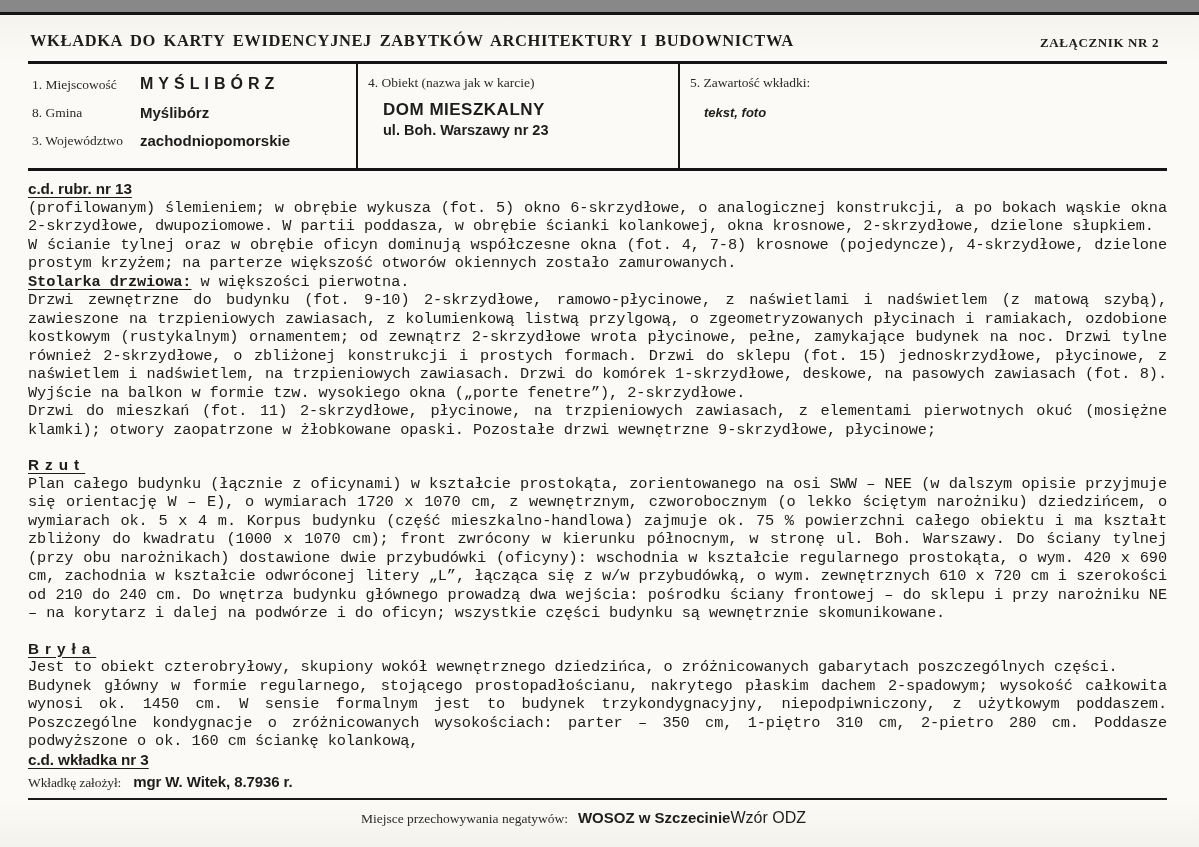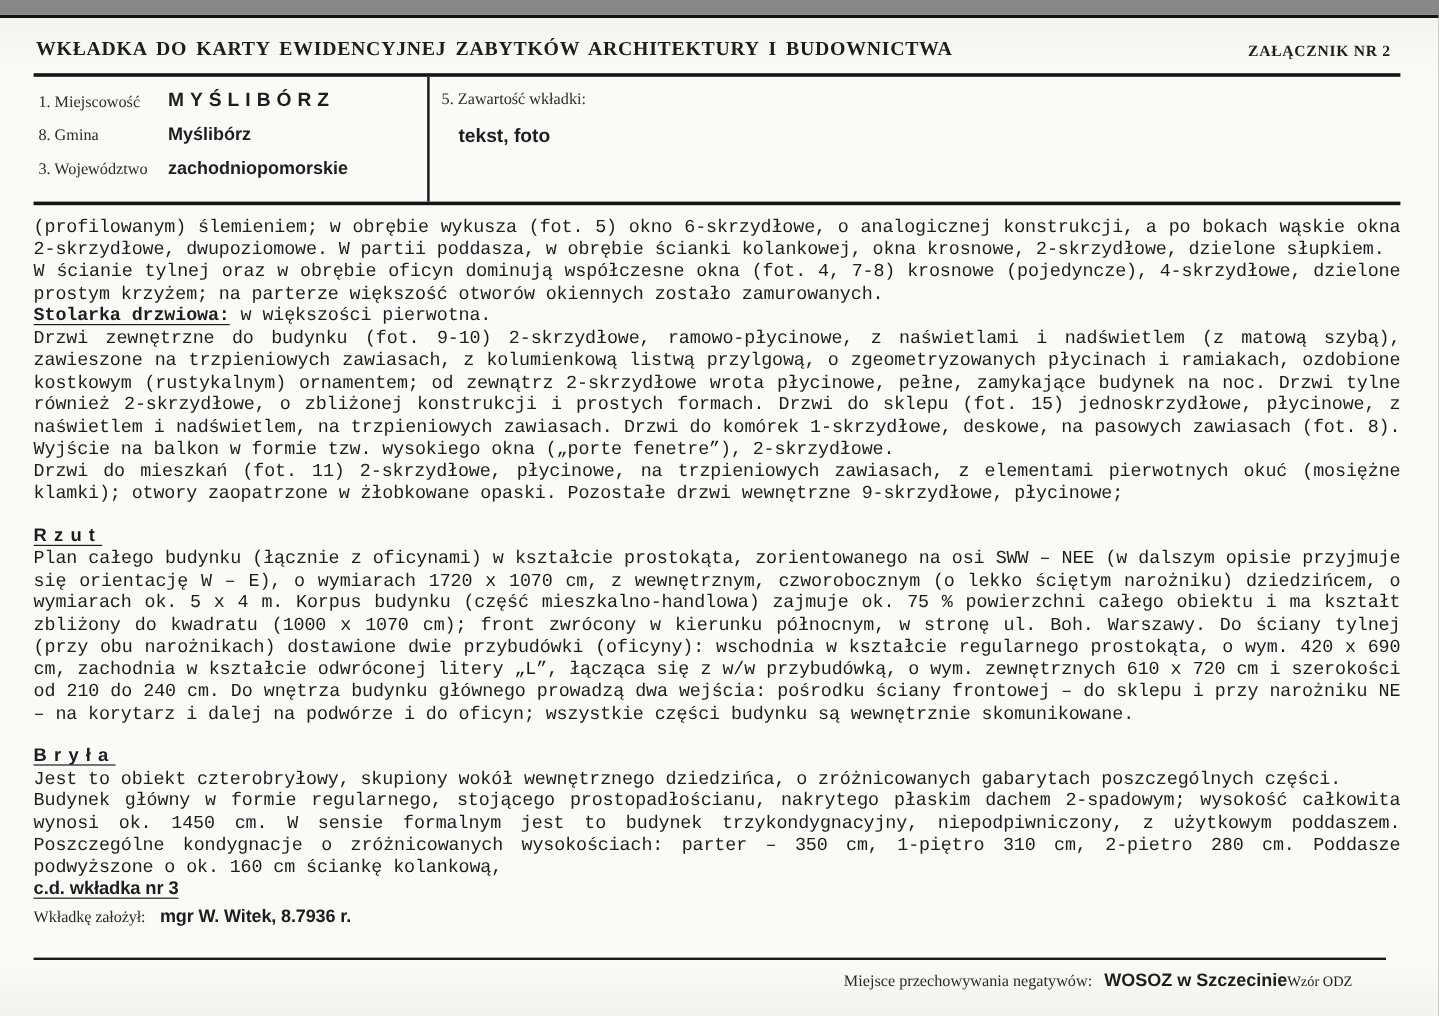--- a/index.html
+++ b/index.html
@@ -59,21 +59,21 @@
     font-family: "Liberation Serif", serif;
     font-size: 13.5px;
     color: #2a2a2a;
     flex: 0 0 auto;
   }
   .col-location .f-label { width: 108px; }
   .f-value { font-weight: bold; font-size: 15px; }
   .f-value.caps { font-size: 16px; letter-spacing: 5px; }
   .obj-name { font-weight: bold; font-size: 17px; letter-spacing: 0.5px; margin: 9px 0 0 15px; }
   .obj-addr { font-weight: bold; font-size: 14.5px; margin: 2px 0 0 15px; }
-  .cont-value { font-weight: bold; font-size: 16px; margin: 14px 0 0 14px; }
+  .cont-value { font-weight: bold; font-size: 13px; margin: 14px 0 0 14px; font-style: italic; }
 
   
   .doc-body {
     padding-top: 9px;
     font-size: 15.3px;
     line-height: 18.5px;
     text-align: justify;
     letter-spacing: -0.1px;
   }
   .doc-body p { margin: 0; font-family: Liberation Mono, monospace; }
@@ -90,33 +90,33 @@
     margin-top: 17px;
   }
   .founder-row { margin-top: 4px; }
   .founder-row .f-label { font-size: 13.5px; }
   .founder-value { font-weight: bold; font-size: 15px; margin-left: 12px; }
 
   
   .doc-footer {
     position: absolute;
     left: 28px;
-    right: 44px;
+    right: 32px;
     top: 786px;
     border-top: 2px solid #1a1a1a;
     padding-top: 9px;
     display: flex;
-    justify-content: flex-end;
+    justify-content: center;
     align-items: baseline;
   }
   .footer-left .f-label { font-size: 13.5px; }
   .footer-value { font-weight: bold; font-size: 15px; margin-left: 10px; }
   .footer-model {
-    font-family: Liberation Serif, serif;
-    font-size: 12px;
+    font-family: Liberation Sans, sans-serif;
+    font-size: 16px;
     padding-right: 28px;
   }
 </style>
 </head>
 <body>
 
 <div class="page">
   <div class="scan-edge top"></div>
 
   <div class="content">
@@ -135,28 +135,34 @@
         <div class="field">
           <span class="f-label">8. Gmina</span>
           <span class="f-value">Myślibórz</span>
         </div>
         <div class="field">
           <span class="f-label">3. Województwo</span>
           <span class="f-value">zachodniopomorskie</span>
         </div>
       </div>
 
+      <div class="form-col col-object">
+        <div class="f-label">4. Obiekt (nazwa jak w karcie)</div>
+        <div class="obj-name">DOM MIESZKALNY</div>
+        <div class="obj-addr">ul. Boh. Warszawy nr 23</div>
+      </div>
 
       <div class="form-col col-contents">
         <div class="f-label">5. Zawartość wkładki:</div>
         <div class="cont-value">tekst, foto</div>
       </div>
     </section>
 
     <main class="doc-body">
+      <div class="inline-heading">c.d. rubr. nr 13</div>
       <p>(profilowanym) ślemieniem; w obrębie wykusza (fot. 5) okno 6-skrzydłowe, o analogicznej konstrukcji, a po bokach wąskie okna 2-skrzydłowe, dwupoziomowe. W partii poddasza, w obrębie ścianki kolankowej, okna krosnowe, 2-skrzydłowe, dzielone słupkiem.</p>
       <p>W ścianie tylnej oraz w obrębie oficyn dominują współczesne okna (fot. 4, 7-8) krosnowe (pojedyncze), 4-skrzydłowe, dzielone prostym krzyżem; na parterze większość otworów okiennych zostało zamurowanych.</p>
       <p><span class="inline-heading">Stolarka drzwiowa:</span><span> w większości pierwotna.</span></p>
       <p>Drzwi zewnętrzne do budynku (fot. 9-10) 2-skrzydłowe, ramowo-płycinowe, z naświetlami i nadświetlem (z matową szybą), zawieszone na trzpieniowych zawiasach, z kolumienkową listwą przylgową, o zgeometryzowanych płycinach i ramiakach, ozdobione kostkowym (rustykalnym) ornamentem; od zewnątrz 2-skrzydłowe wrota płycinowe, pełne, zamykające budynek na noc. Drzwi tylne również 2-skrzydłowe, o zbliżonej konstrukcji i prostych formach. Drzwi do sklepu (fot. 15) jednoskrzydłowe, płycinowe, z naświetlem i nadświetlem, na trzpieniowych zawiasach. Drzwi do komórek 1-skrzydłowe, deskowe, na pasowych zawiasach (fot. 8). Wyjście na balkon w formie tzw. wysokiego okna („porte fenetre”), 2-skrzydłowe.</p>
       <p>Drzwi do mieszkań (fot. 11) 2-skrzydłowe, płycinowe, na trzpieniowych zawiasach, z elementami pierwotnych okuć (mosiężne klamki); otwory zaopatrzone w żłobkowane opaski. Pozostałe drzwi wewnętrzne 9-skrzydłowe, płycinowe;</p>
 
       <div class="section-heading">Rzut</div>
       <p>Plan całego budynku (łącznie z oficynami) w kształcie prostokąta, zorientowanego na osi SWW – NEE (w dalszym opisie przyjmuje się orientację W – E), o wymiarach 1720 x 1070 cm, z wewnętrznym, czworobocznym (o lekko ściętym narożniku) dziedzińcem, o wymiarach ok. 5 x 4 m. Korpus budynku (część mieszkalno-handlowa) zajmuje ok. 75 % powierzchni całego obiektu i ma kształt zbliżony do kwadratu (1000 x 1070 cm); front zwrócony w kierunku północnym, w stronę ul. Boh. Warszawy. Do ściany tylnej (przy obu narożnikach) dostawione dwie przybudówki (oficyny): wschodnia w kształcie regularnego prostokąta, o wym. 420 x 690 cm, zachodnia w kształcie odwróconej litery „L”, łącząca się z w/w przybudówką, o wym. zewnętrznych 610 x 720 cm i szerokości od 210 do 240 cm. Do wnętrza budynku głównego prowadzą dwa wejścia: pośrodku ściany frontowej – do sklepu i przy narożniku NE – na korytarz i dalej na podwórze i do oficyn; wszystkie części budynku są wewnętrznie skomunikowane.</p>
 
       <div class="section-heading">Bryła</div>

